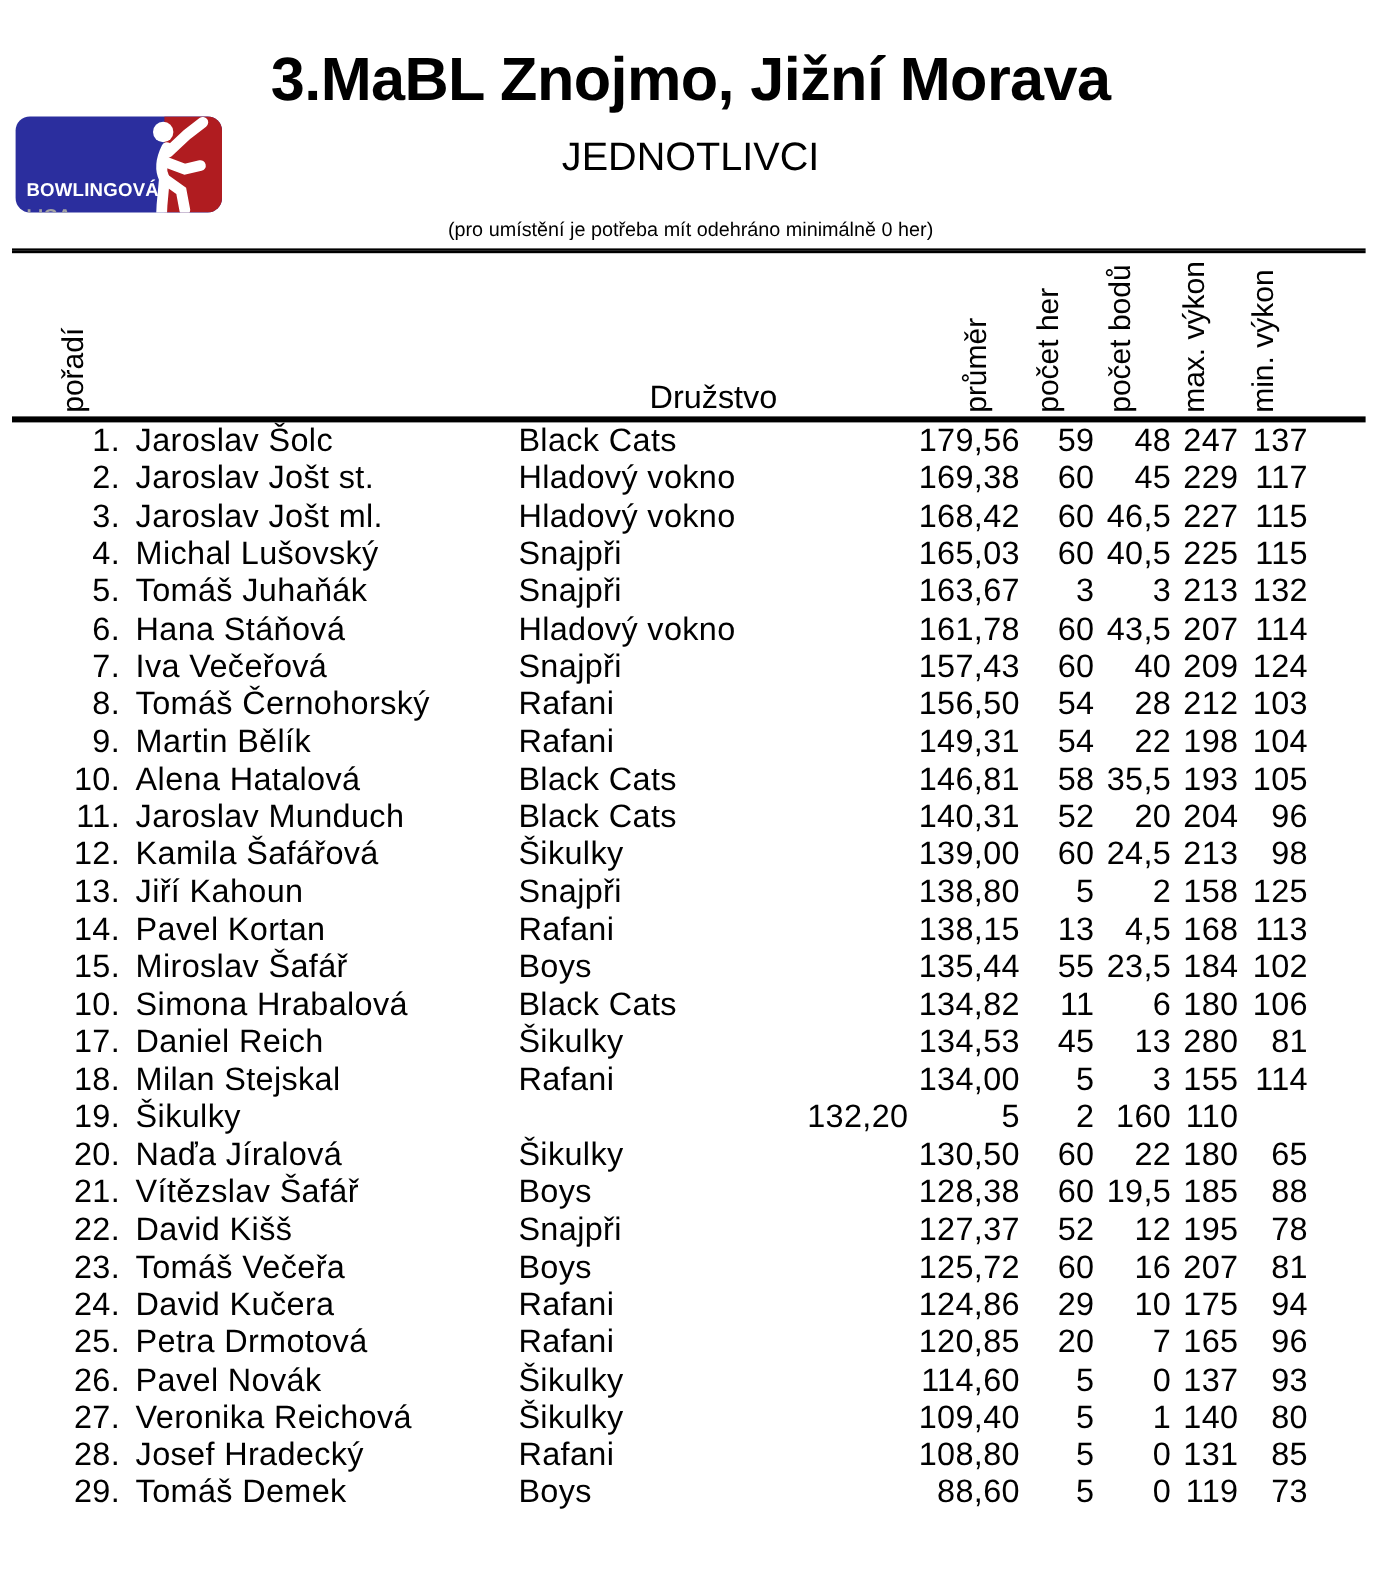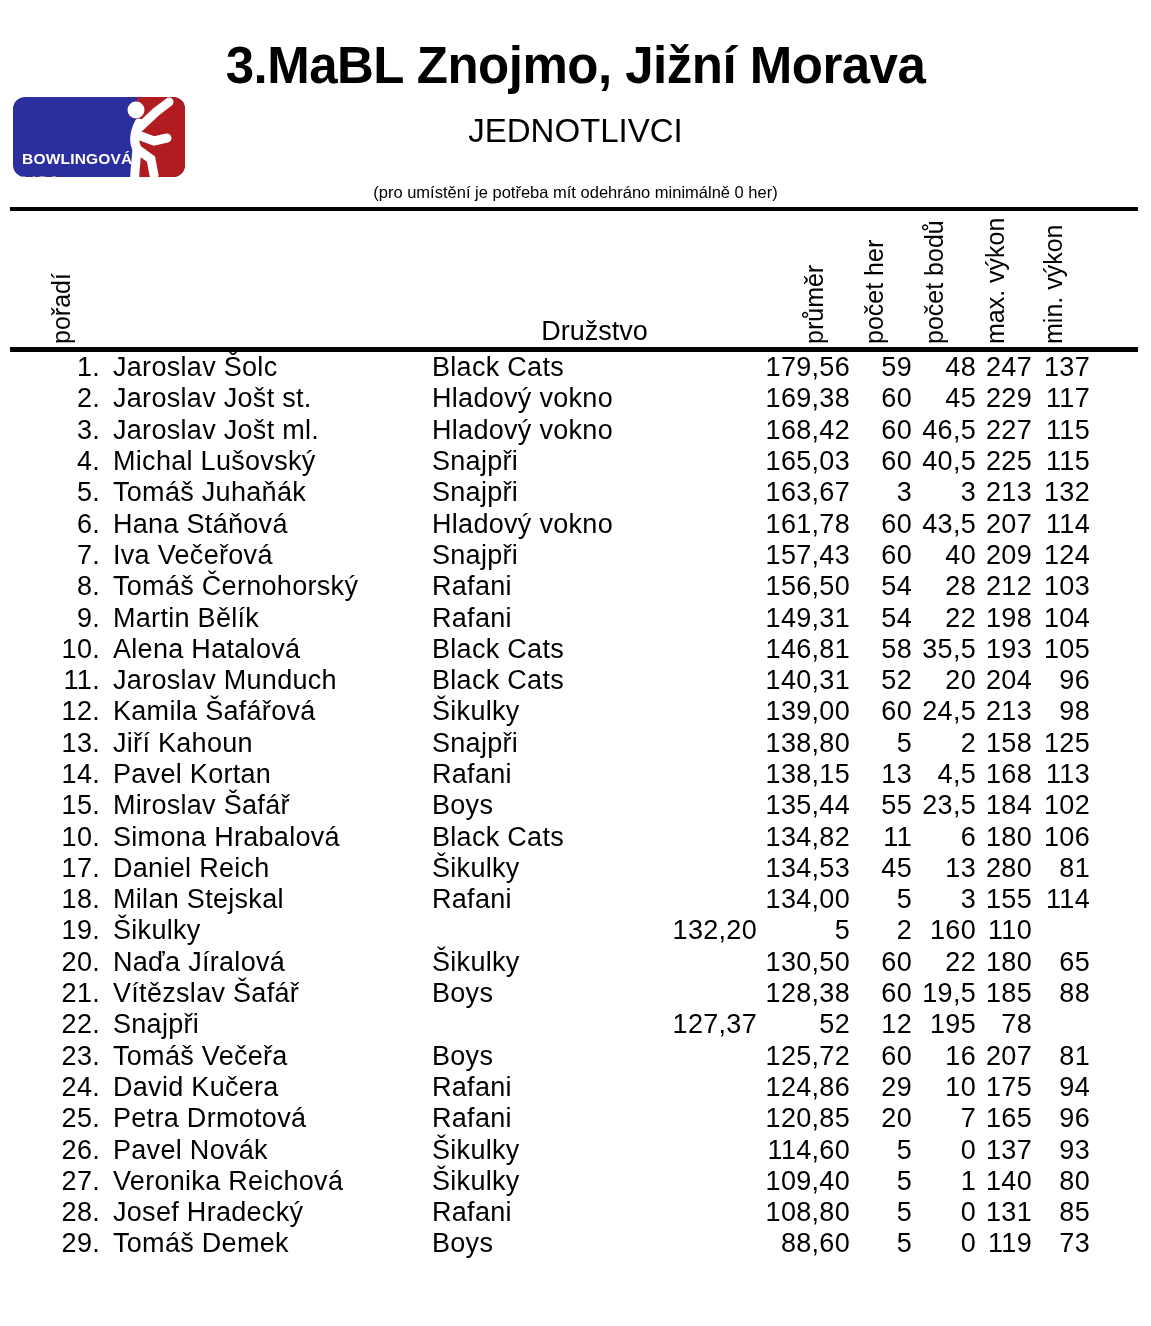--- a/index.html
+++ b/index.html
@@ -350,20 +350,21 @@
       <div class="cell c-name">Vítězslav Šafář</div>
       <div class="cell c-team">Boys</div>
       <div class="cell c-num">128,38</div>
       <div class="cell c-num">60</div>
       <div class="cell c-num">19,5</div>
       <div class="cell c-num">185</div>
       <div class="cell c-num">88</div>
     </div>
     <div class="row">
       <div class="cell c-rank">22.</div>
+      <div class="cell c-name">David Kišš</div>
       <div class="cell c-team">Snajpři</div>
       <div class="cell c-num">127,37</div>
       <div class="cell c-num">52</div>
       <div class="cell c-num">12</div>
       <div class="cell c-num">195</div>
       <div class="cell c-num">78</div>
     </div>
     <div class="row">
       <div class="cell c-rank">23.</div>
       <div class="cell c-name">Tomáš Večeřa</div>

